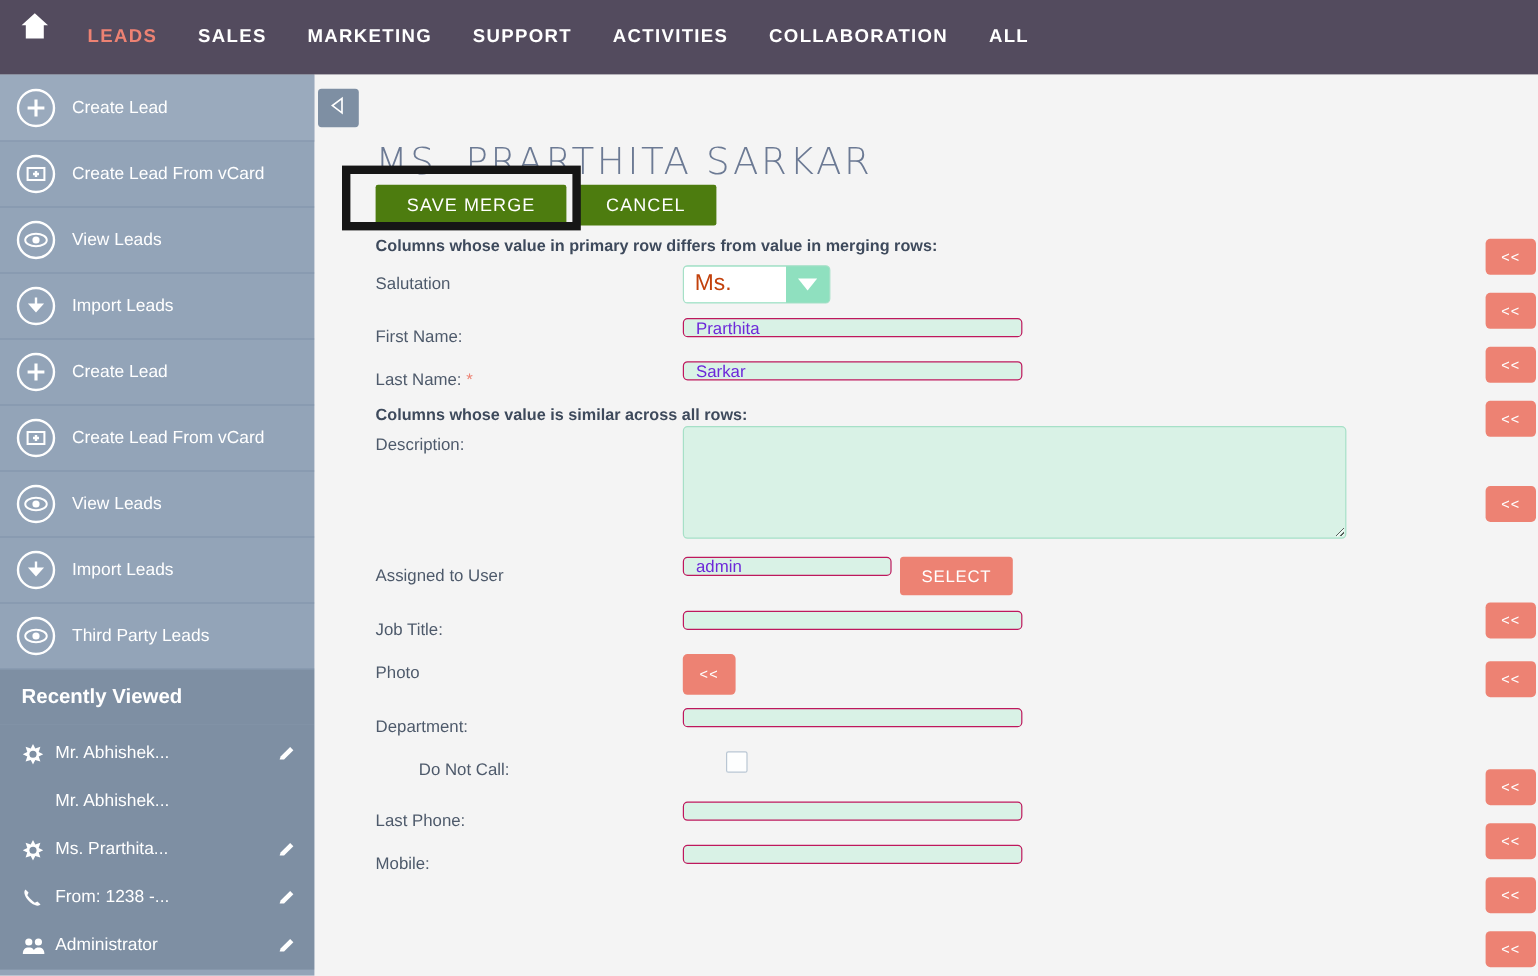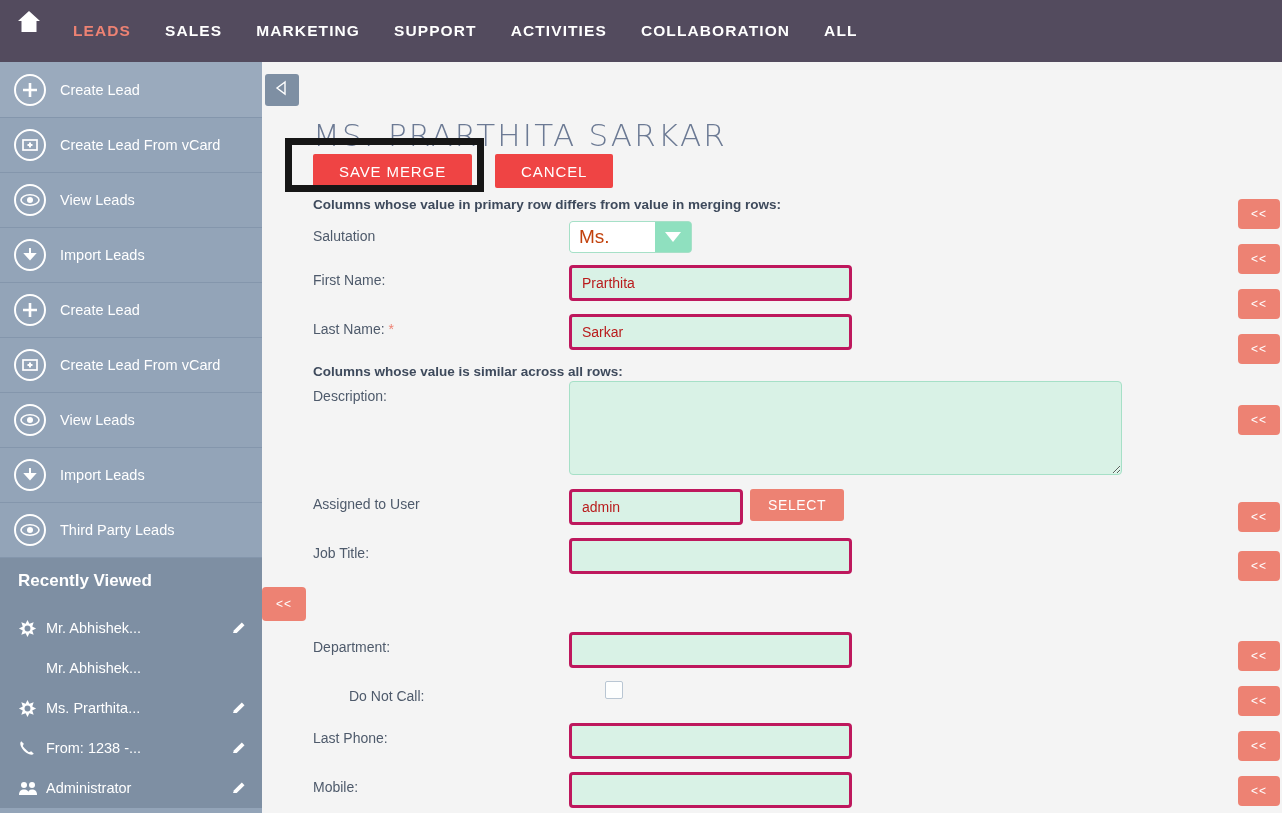--- a/index.html
+++ b/index.html
@@ -112,31 +112,31 @@
     font-size: 31px;
     letter-spacing: 2.2px;
     color: #6c7a94;
     font-weight: 300;
     font-family: "DejaVu Sans", sans-serif;
     white-space: nowrap;
     margin-top: 12px;
   }
   #btn-row { position: absolute; left: 51px; top: 92px; display: flex; }
   .big-btn {
-    background: #ef4444;
+    background: #4d7c0f;
     color: #ffffff;
     border: none;
     height: 34px;
     padding: 0 26px;
     font-size: 15px;
     letter-spacing: 0.9px;
     font-family: "Liberation Sans", sans-serif;
     border-radius: 2px;
     cursor: pointer;
-    margin-right: 23px;
+    margin-right: 7px;
   }
   #highlight-box {
     position: absolute;
     left: 23px; top: 76px;
     width: 199px; height: 54px;
     border: 7px solid #161616;
     pointer-events: none;
     z-index: 20;
   }
 
@@ -151,27 +151,27 @@
     width: 307px; min-width: 307px;
     padding-left: 51px;
     font-size: 14px; color: #4e5a6b;
     padding-top: 7px;
   }
   .req { color: #ed8273; }
   .fctl { flex: 1; }
 
   .tinput {
     background: #d9f2e6;
-    border: 3px solid #be185d;
+    border: 1px solid #be185d;
     border-radius: 4px;
-    height: 36px;
+    height: 16px;
     width: 283px;
     padding: 0 10px;
     font-size: 14px;
-    color: #b91c1c;
+    color: #6d28d9;
     font-family: "Liberation Sans", sans-serif;
     outline: none;
   }
   .tarea {
     background: #d9f2e6;
     border: 1px solid #a6e0c7;
     border-radius: 4px;
     width: 553px; height: 94px;
     padding: 8px 10px;
     font-size: 14px; color: #4e5a6b;
@@ -493,20 +493,21 @@
     </div>
 
     <div class="frow" style="margin-bottom:13px;">
       <div class="flabel">Job Title:</div>
       <div class="fctl">
         <input class="tinput" type="text" style="">
       </div>
     </div>
 
     <div class="frow" style="margin-bottom:11px;">
+      <div class="flabel">Photo</div>
       <div class="fctl">
         <button class="lt-btn photo-btn">&lt;&lt;</button>
       </div>
     </div>
 
     <div class="frow" style="margin-bottom:13px;">
       <div class="flabel">Department:</div>
       <div class="fctl">
         <input class="tinput" type="text" style="">
       </div>

